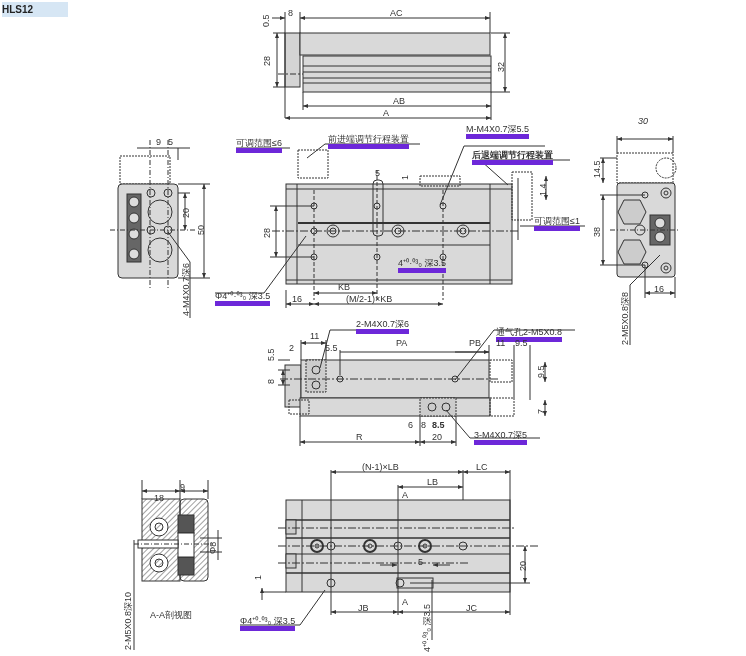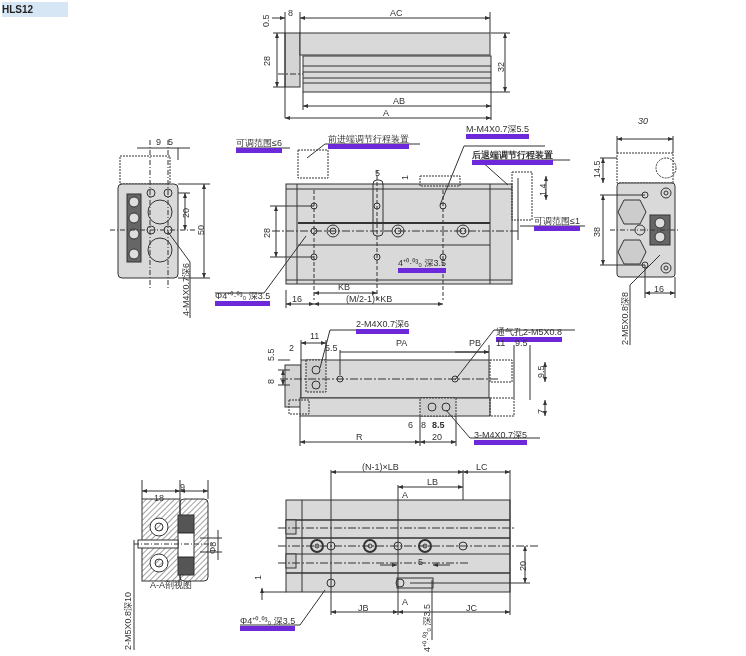--- a/index.html
+++ b/index.html
@@ -326,21 +326,21 @@
 <div class="lbl" style="left:421px;top:420px;">8</div>
 <div class="lbl" style="left:432px;top:420px;font-weight:bold;">8.5</div>
 <div class="lbl ul" style="left:474px;top:430px;">3-M4X0.7深5</div>
 <div class="lbl" style="left:356px;top:432px;">R</div>
 <div class="lbl" style="left:432px;top:432px;">20</div>
 
 <div class="lbl" style="left:154px;top:482px;margin-top:11px;">18</div>
 <div class="lbl" style="left:180px;top:482px;">9</div>
 <div class="vlbl" style="left:208px;top:554px;">Φ8</div>
 <div class="vlbl" style="left:123px;top:650px;">2-M5X0.8深10</div>
-<div class="lbl" style="left:150px;top:580px;">A-A剖视图</div>
+<div class="lbl" style="left:150px;top:610px;">A-A剖视图</div>
 
 <div class="lbl" style="left:362px;top:462px;">(N-1)×LB</div>
 <div class="lbl" style="left:476px;top:462px;">LC</div>
 <div class="lbl" style="left:427px;top:477px;">LB</div>
 <div class="lbl" style="left:402px;top:490px;">A</div>
 <div class="lbl" style="left:418px;top:557px;">5</div>
 <div class="vlbl" style="left:253px;top:580px;">1</div>
 <div class="vlbl" style="left:518px;top:571px;">20</div>
 <div class="lbl" style="left:402px;top:597px;">A</div>
 <div class="lbl" style="left:358px;top:603px;">JB</div>

